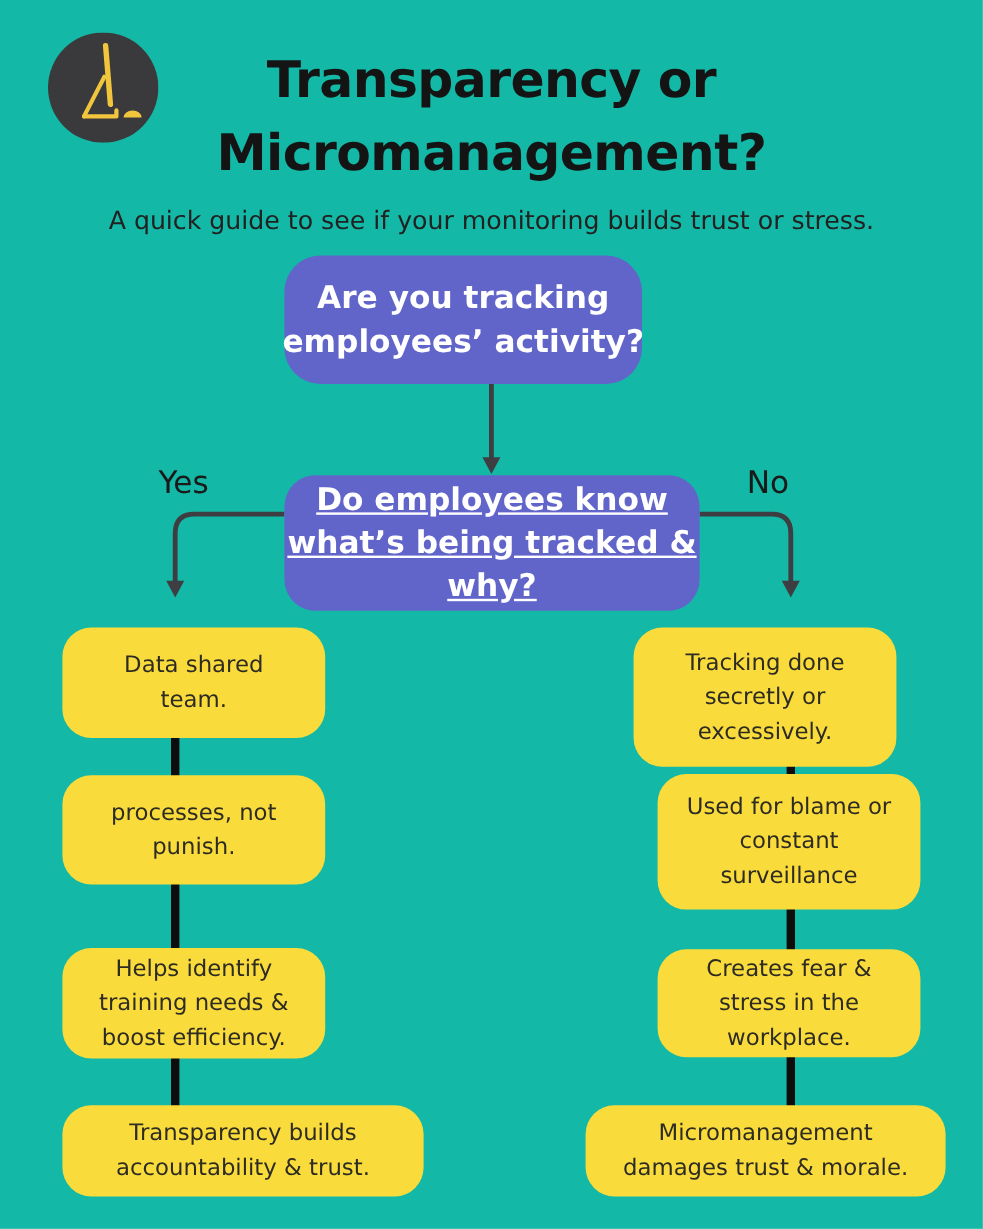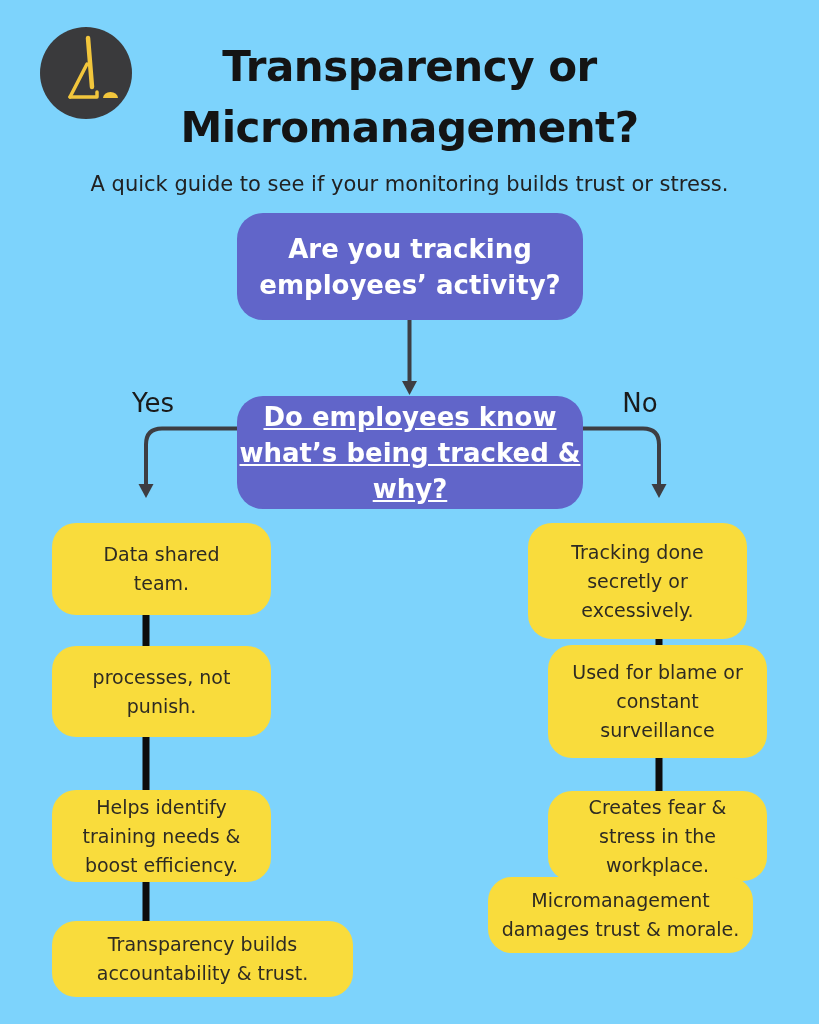--- a/index.html
+++ b/index.html
@@ -1,20 +1,20 @@
 <!DOCTYPE html>
 <html><head>
 <meta charset="utf-8">
 <style>
   html,body { margin:0; padding:0; }
   body { font-family: "DejaVu Sans", "Liberation Sans", sans-serif; }
   .canvas {
     position: relative;
     width: 819px; height: 1024px;
-    background: #7dd3fc;
+    background: #14b8a6;
     overflow: hidden;
   }
   
   .logo {
     position: absolute; left: 40px; top: 27px;
     width: 92px; height: 92px;
   }
   .title {
     position: absolute; left: 0; top: 36px; width: 819px;
     text-align: center;
@@ -32,21 +32,21 @@
   
   .qbox {
     position: absolute;
     background: #6165c9;
     border-radius: 26px;
     color: #ffffff;
     font-weight: 700; font-size: 26px; line-height: 36px;
     display: flex; align-items: center; justify-content: center;
     text-align: center;
   }
-  .q1 { left: 237px; top: 213px; width: 346px; height: 107px; }
+  .q1 { left: 237px; top: 213px; width: 298px; height: 107px; border-radius: 30px; }
   .q2 { left: 237px; top: 396px; width: 346px; height: 113px; text-decoration: underline; }
   .branch-label {
     position: absolute; width: 72px;
     text-align: center;
     font-size: 26px; font-weight: 500; color: #1a1a1a; line-height: 32px;
   }
   .yes { left: 117px; top: 387px; }
   .no  { left: 604px; top: 387px; }
   .obox {
     position: absolute;
@@ -57,21 +57,21 @@
     display: flex; align-items: center; justify-content: center;
     text-align: center;
   }
   .lb1 { left: 52px;  top: 523px; width: 219px; height: 92px; }
   .lb2 { left: 52px;  top: 646px; width: 219px; height: 91px; }
   .lb3 { left: 52px;  top: 790px; width: 219px; height: 92px; }
   .lb4 { left: 52px;  top: 921px; width: 301px; height: 76px; }
   .rb1 { left: 528px; top: 523px; width: 219px; height: 116px; }
   .rb2 { left: 548px; top: 645px; width: 219px; height: 113px; }
   .rb3 { left: 548px; top: 791px; width: 219px; height: 90px; }
-  .rb4 { left: 488px; top: 877px; width: 265px; height: 76px; }
+  .rb4 { left: 488px; top: 921px; width: 300px; height: 76px; }
   .ln { display: block; white-space: nowrap; }
 </style>
 </head>
 <body>
 
 <div class="canvas">
 
   <svg class="connectors" width="819" height="1024" viewBox="0 0 819 1024">
 
     <line x1="146" y1="580" x2="146" y2="950" stroke="#0d0d0d" stroke-width="7"></line>

